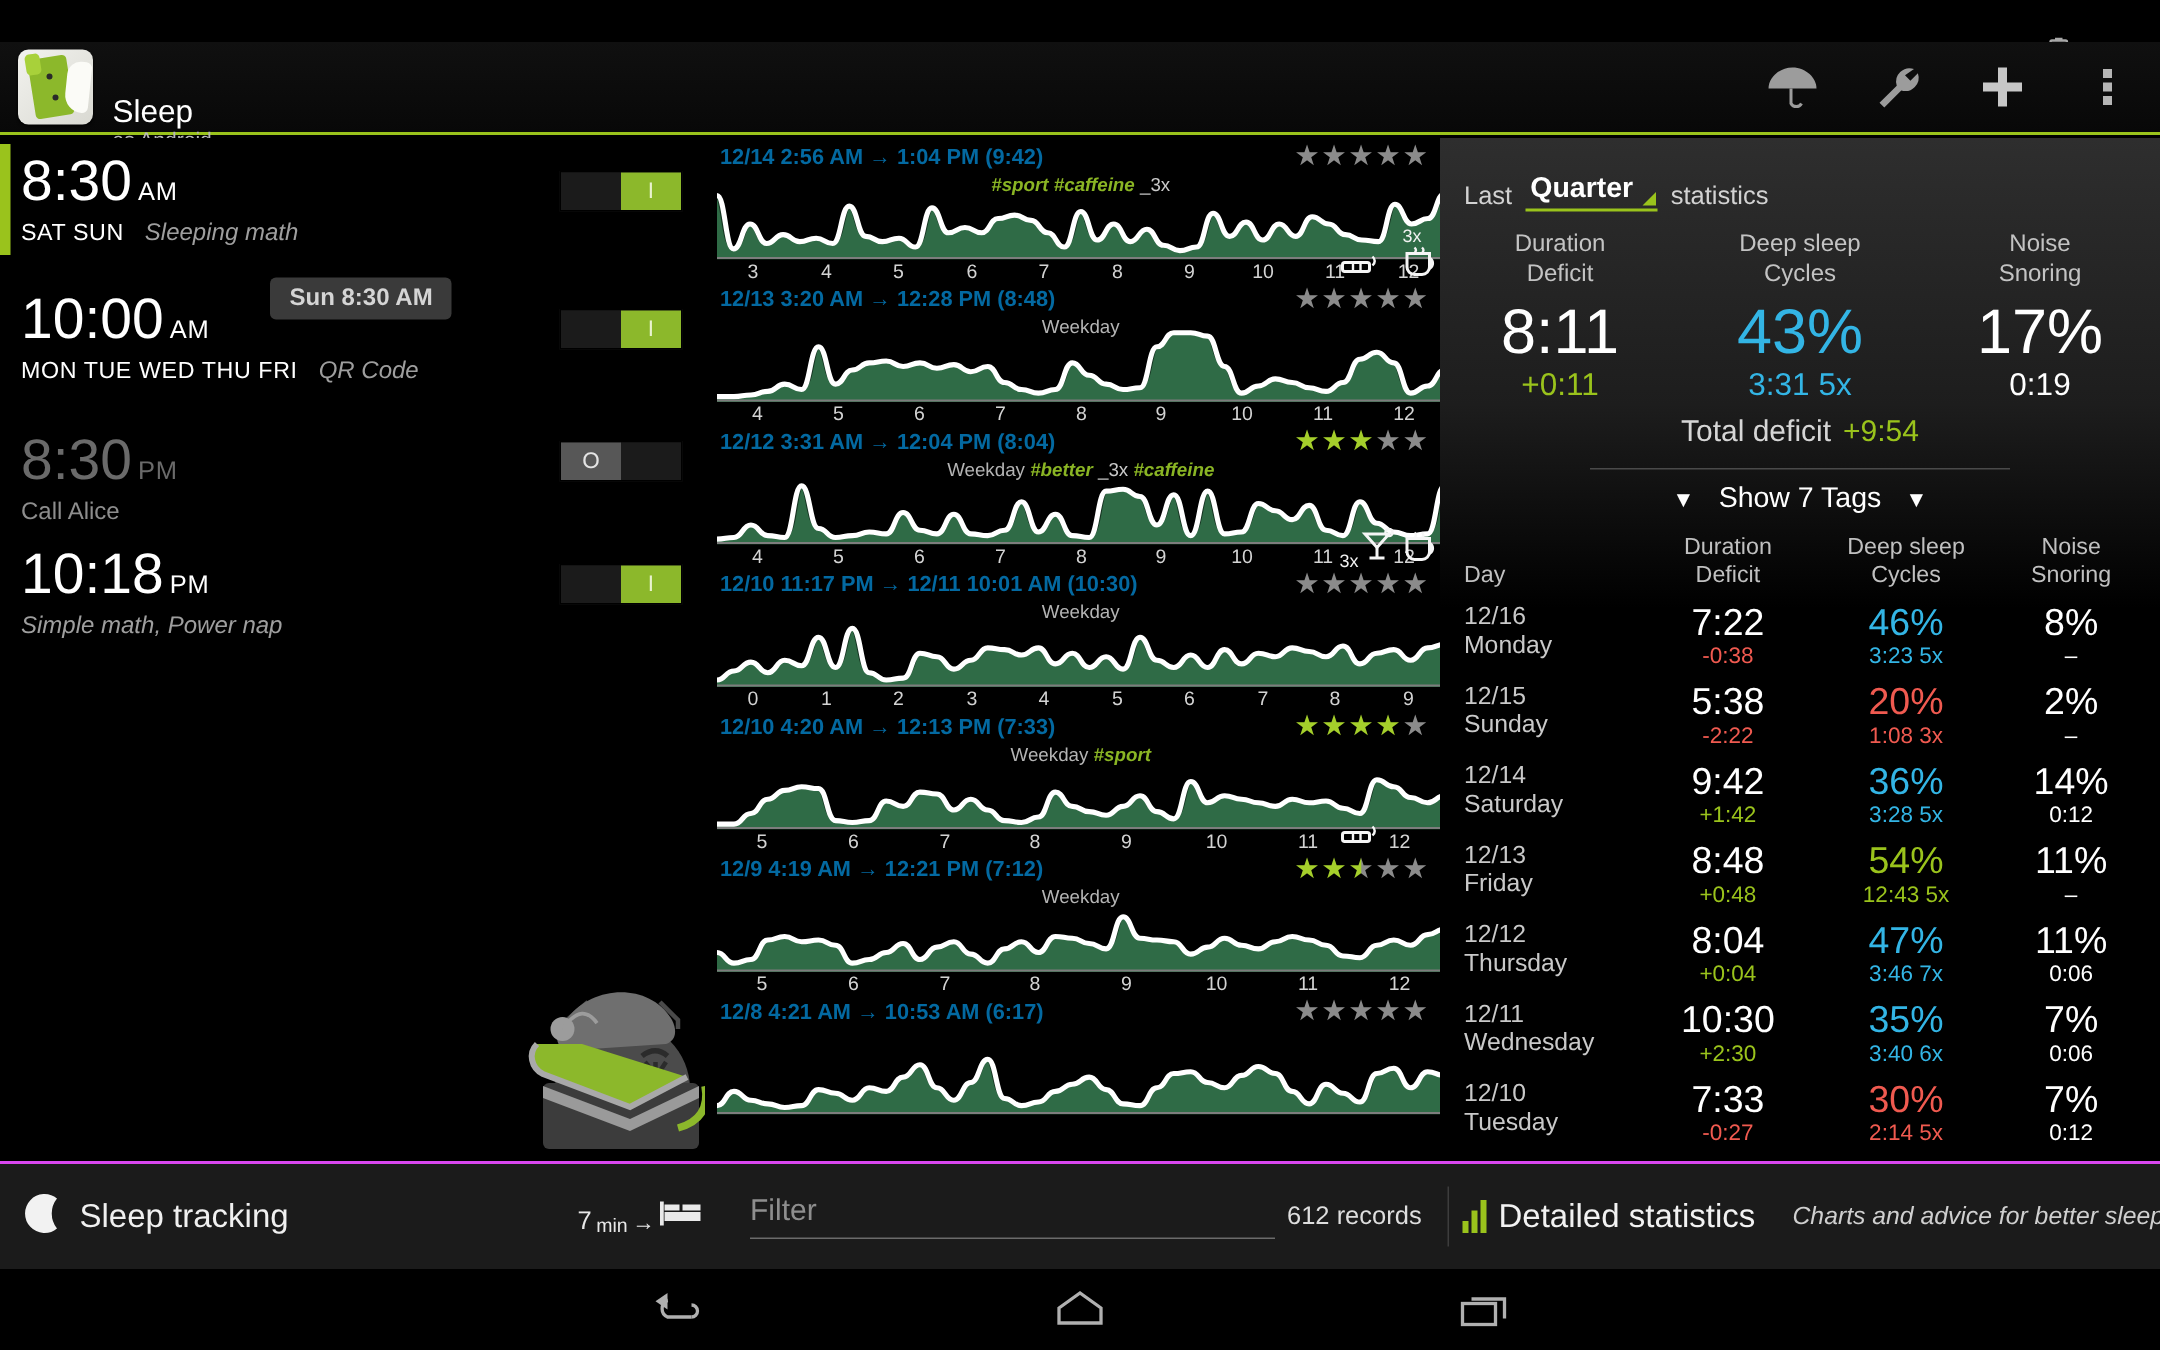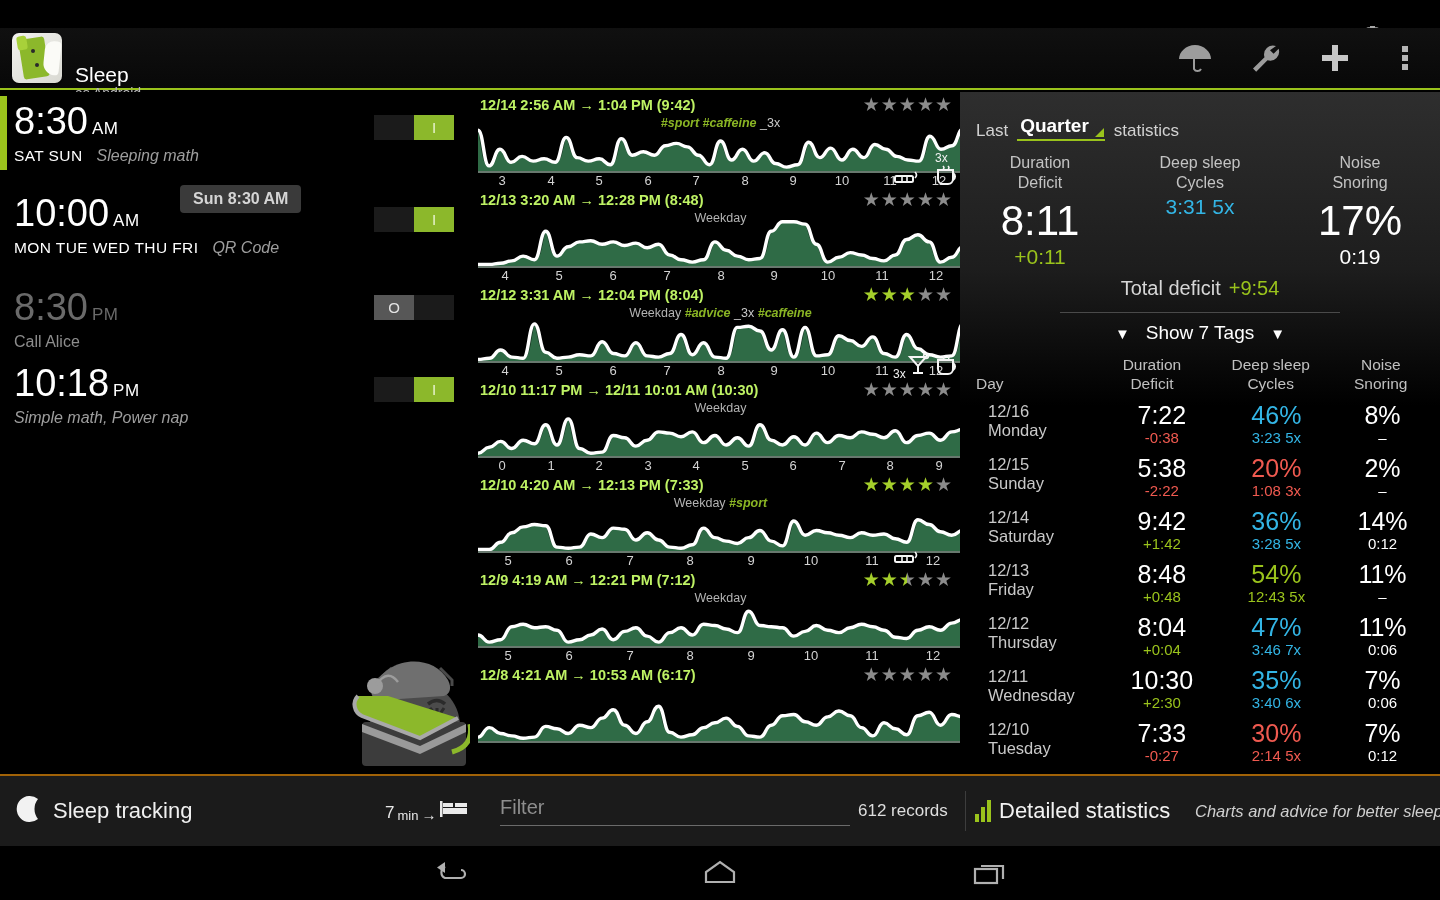--- a/index.html
+++ b/index.html
@@ -63,21 +63,21 @@
      font-size:16px; font-weight:bold; padding:5px 13px; border-radius:4px; }
 
   
   .mascot { position:absolute; left:340px; bottom:0px; width:150px; height:140px; }
 
   
   .graphs { position:absolute; left:470px; top:92px; width:490px; height:682px;
      background:#000; overflow:hidden; }
   .grow { position:relative; width:490px; }
   .grow-hdr { display:flex; align-items:center; padding:3px 8px 1px 10px; }
-  .grow-title { color:#bef264; font-size:14.5px; font-weight:bold; white-space:nowrap; }
+  .grow-title { color:#0369a1; font-size:14.5px; font-weight:bold; white-space:nowrap; }
   .stars { margin-left:auto; display:flex; gap:1px; }
   .star { font-size:19px; line-height:19px; color:#8b8b8b; }
   .star.on { color:#a5cf2b; }
   .star.half { background:linear-gradient(to right,#a5cf2b 50%,#8b8b8b 50%);
      -webkit-background-clip:text; background-clip:text; color:transparent; }
   .chart-wrap { position:relative; width:485px; height:72px; margin-left:8px; }
   .chart-tags { position:absolute; top:1px; width:100%; text-align:center; font-size:12.5px; z-index:3; }
   .tag-weekday { color:#b4b4b4; }
   .tag-hash { color:#8ab524; font-style:italic; font-weight:bold; }
   .tag-mult { color:#c9c9c9; font-style:normal; font-weight:normal; }
@@ -104,29 +104,29 @@
   .total b { color:#9ac31c; font-weight:400; margin-left:8px; }
   .divider { height:1px; background:#4a4a4a; margin:12px 100px 0 100px; }
   .show-tags { display:flex; align-items:center; justify-content:center; gap:16px;
      margin-top:9px; color:#ffffff; font-size:19px; }
   .chev { font-size:15px; color:#ffffff; }
   .tbl-head { display:flex; padding:12px 10px 0 16px; }
   .th { color:#c0c0c0; font-size:15.5px; line-height:1.22; }
   .th.day { width:118px; align-self:flex-end; }
   .th.c1 { flex:1; text-align:center; } .th.c2 { flex:1.05; text-align:center; } .th.c3 { flex:.85; text-align:center; }
   .trow { display:flex; align-items:flex-start; padding:8px 10px 0 16px; }
-  .td-day { width:118px; color:#c9c9c9; font-size:16.5px; line-height:1.18;margin-left:12px; }
+  .td-day { width:118px; color:#c9c9c9; font-size:16.5px; line-height:1.18; }
   .td { text-align:center; line-height:1.1; }
   .td.c1 { flex:1; } .td.c2 { flex:1.05; } .td.c3 { flex:.85; }
   .td-big { font-size:25px; font-weight:300; }
   .td-small { font-size:15px; margin-top:1px; }
 
   
   .bottombar { position:absolute; left:0; top:774px; width:1440px; height:72px;
-     background:#1b1b1b; border-top:2px solid #a16207; display:flex; align-items:center; }
+     background:#1b1b1b; border-top:2px solid #d946ef; display:flex; align-items:center; }
   .bb-track { display:flex; align-items:center; gap:9px; margin-left:16px; }
   .bb-track-lbl { color:#f0f0f0; font-size:22px; }
   .bb-delay { position:absolute; left:385px; display:flex; align-items:flex-end; gap:3px; color:#e8e8e8; }
   .bb-delay .num { font-size:17px; } .bb-delay .min { font-size:13px; }
   .filter { position:absolute; left:500px; width:350px; border-bottom:1px solid #6b6b6b; padding-bottom:6px; }
   .filter input { width:100%; background:transparent; border:none; outline:none;
      color:#ffffff; font-size:20px; font-family:"Liberation Sans", sans-serif; }
   .filter input::placeholder { color:#8e8e8e; }
   .bb-records { position:absolute; left:858px; color:#dedede; font-size:17px; }
   .bb-sep { position:absolute; left:965px; width:1px; height:40px; background:#3d3d3d; }
@@ -361,21 +361,21 @@
             <span class="grow-title">12/12 3:31 AM → 12:04 PM (8:04)</span>
             <span class="stars">
               <span class="star on">★</span>
               <span class="star on">★</span>
               <span class="star on">★</span>
               <span class="star">★</span>
               <span class="star">★</span>
             </span>
           </div>
           <div class="chart-wrap">
-            <div class="chart-tags"><span class="tag-weekday">Weekday</span> <span class="tag-hash">#advice</span> <span class="tag-mult">_3x</span> <span class="tag-hash">#caffeine</span> </div>
+            <div class="chart-tags"><span class="tag-weekday">Weekday</span> <span class="tag-hash">#better</span> <span class="tag-mult">_3x</span> <span class="tag-hash">#caffeine</span> </div>
             <svg width="485" height="58" viewBox="0 0 485 58" style="position:absolute;bottom:14px;left:0">
               <path d="M0.0,54.4 C5.6,54.4 5.6,53.3 11.3,53.3 C16.9,53.3 16.9,45.0 22.6,45.0 C28.2,45.0 28.2,52.1 33.8,52.1 C39.5,52.1 39.5,53.3 45.1,53.3 C50.8,53.3 50.8,18.9 56.4,18.9 C62.0,18.9 62.0,47.3 67.7,47.3 C73.3,47.3 73.3,53.3 79.0,53.3 C84.6,53.3 84.6,52.1 90.2,52.1 C95.9,52.1 95.9,49.7 101.5,49.7 C107.2,49.7 107.2,50.9 112.8,50.9 C118.4,50.9 118.4,36.7 124.1,36.7 C129.7,36.7 129.7,48.5 135.3,48.5 C141.0,48.5 141.0,50.9 146.6,50.9 C152.3,50.9 152.3,37.8 157.9,37.8 C163.5,37.8 163.5,50.9 169.2,50.9 C174.8,50.9 174.8,52.1 180.5,52.1 C186.1,52.1 186.1,48.5 191.7,48.5 C197.4,48.5 197.4,29.5 203.0,29.5 C208.7,29.5 208.7,49.7 214.3,49.7 C219.9,49.7 219.9,37.8 225.6,37.8 C231.2,37.8 231.2,52.1 236.9,52.1 C242.5,52.1 242.5,53.3 248.1,53.3 C253.8,53.3 253.8,22.4 259.4,22.4 C265.1,22.4 265.1,21.2 270.7,21.2 C276.3,21.2 276.3,26.0 282.0,26.0 C287.6,26.0 287.6,45.0 293.3,45.0 C298.9,45.0 298.9,24.8 304.5,24.8 C310.2,24.8 310.2,52.1 315.8,52.1 C321.5,52.1 321.5,22.4 327.1,22.4 C332.7,22.4 332.7,50.9 338.4,50.9 C344.0,50.9 344.0,49.7 349.7,49.7 C355.3,49.7 355.3,30.7 360.9,30.7 C366.6,30.7 366.6,35.5 372.2,35.5 C377.8,35.5 377.8,41.4 383.5,41.4 C389.1,41.4 389.1,31.9 394.8,31.9 C400.4,31.9 400.4,48.5 406.0,48.5 C411.7,48.5 411.7,52.1 417.3,52.1 C423.0,52.1 423.0,29.5 428.6,29.5 C434.2,29.5 434.2,43.8 439.9,43.8 C445.5,43.8 445.5,49.7 451.2,49.7 C456.8,49.7 456.8,52.1 462.4,52.1 C468.1,52.1 468.1,50.9 473.7,50.9 C479.4,50.9 479.4,18.9 485.0,18.9 L485,58 L0,58 Z" fill="#2f6b46"></path>
               <path d="M0.0,54.4 C5.6,54.4 5.6,53.3 11.3,53.3 C16.9,53.3 16.9,45.0 22.6,45.0 C28.2,45.0 28.2,52.1 33.8,52.1 C39.5,52.1 39.5,53.3 45.1,53.3 C50.8,53.3 50.8,18.9 56.4,18.9 C62.0,18.9 62.0,47.3 67.7,47.3 C73.3,47.3 73.3,53.3 79.0,53.3 C84.6,53.3 84.6,52.1 90.2,52.1 C95.9,52.1 95.9,49.7 101.5,49.7 C107.2,49.7 107.2,50.9 112.8,50.9 C118.4,50.9 118.4,36.7 124.1,36.7 C129.7,36.7 129.7,48.5 135.3,48.5 C141.0,48.5 141.0,50.9 146.6,50.9 C152.3,50.9 152.3,37.8 157.9,37.8 C163.5,37.8 163.5,50.9 169.2,50.9 C174.8,50.9 174.8,52.1 180.5,52.1 C186.1,52.1 186.1,48.5 191.7,48.5 C197.4,48.5 197.4,29.5 203.0,29.5 C208.7,29.5 208.7,49.7 214.3,49.7 C219.9,49.7 219.9,37.8 225.6,37.8 C231.2,37.8 231.2,52.1 236.9,52.1 C242.5,52.1 242.5,53.3 248.1,53.3 C253.8,53.3 253.8,22.4 259.4,22.4 C265.1,22.4 265.1,21.2 270.7,21.2 C276.3,21.2 276.3,26.0 282.0,26.0 C287.6,26.0 287.6,45.0 293.3,45.0 C298.9,45.0 298.9,24.8 304.5,24.8 C310.2,24.8 310.2,52.1 315.8,52.1 C321.5,52.1 321.5,22.4 327.1,22.4 C332.7,22.4 332.7,50.9 338.4,50.9 C344.0,50.9 344.0,49.7 349.7,49.7 C355.3,49.7 355.3,30.7 360.9,30.7 C366.6,30.7 366.6,35.5 372.2,35.5 C377.8,35.5 377.8,41.4 383.5,41.4 C389.1,41.4 389.1,31.9 394.8,31.9 C400.4,31.9 400.4,48.5 406.0,48.5 C411.7,48.5 411.7,52.1 417.3,52.1 C423.0,52.1 423.0,29.5 428.6,29.5 C434.2,29.5 434.2,43.8 439.9,43.8 C445.5,43.8 445.5,49.7 451.2,49.7 C456.8,49.7 456.8,52.1 462.4,52.1 C468.1,52.1 468.1,50.9 473.7,50.9 C479.4,50.9 479.4,18.9 485.0,18.9" fill="none" stroke="#000" stroke-opacity="0.5" stroke-width="6" transform="translate(0,-3)"></path>
               <path d="M0.0,54.4 C5.6,54.4 5.6,53.3 11.3,53.3 C16.9,53.3 16.9,45.0 22.6,45.0 C28.2,45.0 28.2,52.1 33.8,52.1 C39.5,52.1 39.5,53.3 45.1,53.3 C50.8,53.3 50.8,18.9 56.4,18.9 C62.0,18.9 62.0,47.3 67.7,47.3 C73.3,47.3 73.3,53.3 79.0,53.3 C84.6,53.3 84.6,52.1 90.2,52.1 C95.9,52.1 95.9,49.7 101.5,49.7 C107.2,49.7 107.2,50.9 112.8,50.9 C118.4,50.9 118.4,36.7 124.1,36.7 C129.7,36.7 129.7,48.5 135.3,48.5 C141.0,48.5 141.0,50.9 146.6,50.9 C152.3,50.9 152.3,37.8 157.9,37.8 C163.5,37.8 163.5,50.9 169.2,50.9 C174.8,50.9 174.8,52.1 180.5,52.1 C186.1,52.1 186.1,48.5 191.7,48.5 C197.4,48.5 197.4,29.5 203.0,29.5 C208.7,29.5 208.7,49.7 214.3,49.7 C219.9,49.7 219.9,37.8 225.6,37.8 C231.2,37.8 231.2,52.1 236.9,52.1 C242.5,52.1 242.5,53.3 248.1,53.3 C253.8,53.3 253.8,22.4 259.4,22.4 C265.1,22.4 265.1,21.2 270.7,21.2 C276.3,21.2 276.3,26.0 282.0,26.0 C287.6,26.0 287.6,45.0 293.3,45.0 C298.9,45.0 298.9,24.8 304.5,24.8 C310.2,24.8 310.2,52.1 315.8,52.1 C321.5,52.1 321.5,22.4 327.1,22.4 C332.7,22.4 332.7,50.9 338.4,50.9 C344.0,50.9 344.0,49.7 349.7,49.7 C355.3,49.7 355.3,30.7 360.9,30.7 C366.6,30.7 366.6,35.5 372.2,35.5 C377.8,35.5 377.8,41.4 383.5,41.4 C389.1,41.4 389.1,31.9 394.8,31.9 C400.4,31.9 400.4,48.5 406.0,48.5 C411.7,48.5 411.7,52.1 417.3,52.1 C423.0,52.1 423.0,29.5 428.6,29.5 C434.2,29.5 434.2,43.8 439.9,43.8 C445.5,43.8 445.5,49.7 451.2,49.7 C456.8,49.7 456.8,52.1 462.4,52.1 C468.1,52.1 468.1,50.9 473.7,50.9 C479.4,50.9 479.4,18.9 485.0,18.9" fill="none" stroke="#ffffff" stroke-width="3.4" stroke-linejoin="round"></path>
               <line x1="0" y1="57" x2="485" y2="57" stroke="#7d7d7d" stroke-width="1.4"></line>
             </svg>
             <div class="axis">
               <span style="left:27px">4</span>
               <span style="left:81px">5</span>
               <span style="left:135px">6</span>
@@ -530,20 +530,21 @@
       <span class="lbl">statistics</span>
     </div>
     <div class="sum-grid" id="sum-grid">
         <div class="sum-col">
           <div class="sum-cap">Duration<br>Deficit</div>
           <div class="sum-big white">8:11</div>
           <div class="sum-sub green">+0:11</div>
         </div>
         <div class="sum-col">
           <div class="sum-cap">Deep sleep<br>Cycles</div>
+          <div class="sum-big blue">43%</div>
           <div class="sum-sub blue">3:31 5x</div>
         </div>
         <div class="sum-col">
           <div class="sum-cap">Noise<br>Snoring</div>
           <div class="sum-big white">17%</div>
           <div class="sum-sub white">0:19</div>
         </div>
       </div>
     <div class="total">
       <span>Total deficit</span><b>+9:54</b>

